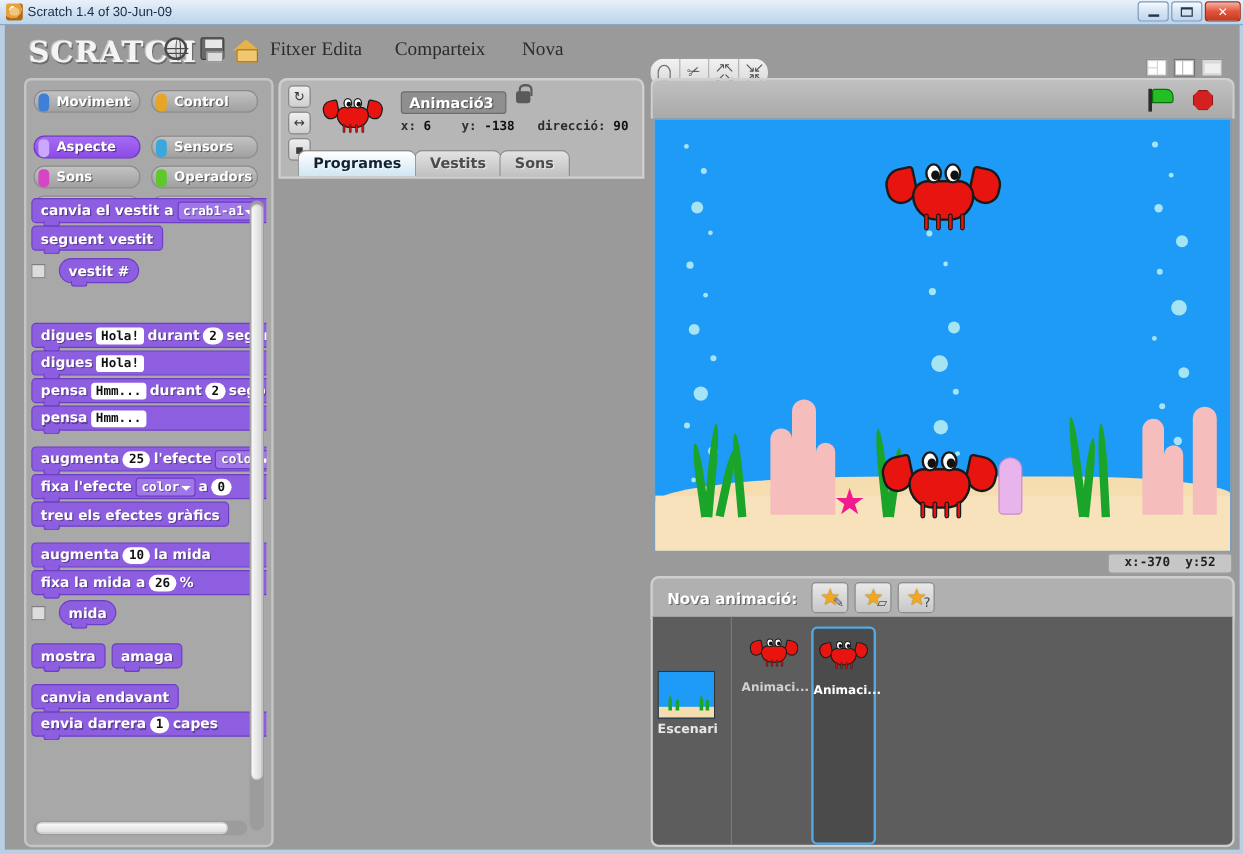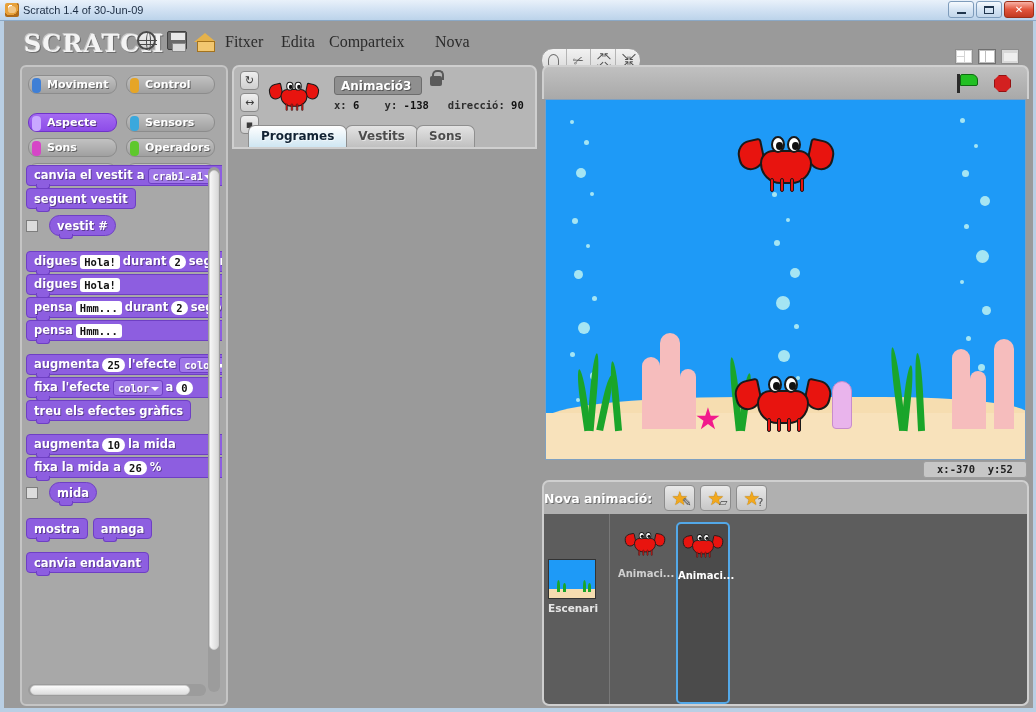--- a/index.html
+++ b/index.html
@@ -59,21 +59,21 @@
           background:linear-gradient(#f1f1f1,#d6d6d6); }
   .globe:before{content:"";position:absolute;left:7px;top:-1px;width:3px;height:19px;border:1px solid #4a4a4a;border-top:0;border-bottom:0;border-radius:50%;}
   .globe:after{content:"";position:absolute;left:-1px;top:7px;width:19px;height:3px;border-top:1px solid #4a4a4a;border-bottom:1px solid #4a4a4a;}
   .save{ left:163px; width:20px;height:19px; background:#6a6a6a; border:1px solid #3f3f3f; border-radius:2px;}
   .save:before{content:"";position:absolute;left:3px;top:1px;width:14px;height:7px;background:#e8e8e8;}
   .save:after{content:"";position:absolute;left:4px;top:11px;width:12px;height:7px;background:#dcdcdc;border:1px solid #888;}
   .house{ left:190px; width:22px;height:20px; }
   .house:before{content:"";position:absolute;left:0;top:2px;width:0;height:0;border-left:11px solid transparent;border-right:11px solid transparent;border-bottom:9px solid #e6b24a;}
   .house:after{content:"";position:absolute;left:3px;top:10px;width:16px;height:9px;background:#f2c770;border:1px solid #a4731d;}
   .menu{ position:absolute; top:12px; font-size:16px; color:#2b2b2b; font-family:"Liberation Serif",serif; }
-  .m1{left:221px;} .m2{left:277px;} .m3{left:325px;} .m4{left:431px;}
+  .m1{left:221px;} .m2{left:264px;} .m3{left:325px;} .m4{left:431px;}
 
   .tb-group{
     position:absolute; left:537px; top:27px; width:100px;height:25px;
     background:linear-gradient(#f2f2f2,#d8d8d8); border:1px solid #9b9b9b; border-radius:12px;
     display:flex; align-items:center;
   }
   .tb-group > div{ width:25px;height:23px; display:flex;align-items:center;justify-content:center;
     border-right:1px solid #b4b4b4; position:relative;}
   .tb-group > div:last-child{border-right:0;}
   .ic-stamp{ width:11px;height:13px;border:1px solid #6f6f6f;border-radius:50% 50% 3px 3px;}
@@ -263,21 +263,21 @@
     background:#c6c6c6; border:1px solid #9d9d9d; border-radius:3px;
     font-size:10.5px; font-weight:bold; color:#222; line-height:15px; text-align:center;
     font-family:"DejaVu Sans Mono",monospace;
   }
 
   
   .corral{ position:absolute; left:538px; top:459px; width:487px; height:226px; }
   .new-bar{
     position:absolute; left:0; top:0; width:487px; height:36px;
     background:#b0b0b0; border:2px solid #cfcfcf; border-radius:7px 7px 0 0;
-    display:flex; align-items:center; 
+    display:flex; align-items:center; padding-left:12px;
   }
   .new-lbl{ font-size:12.5px; font-weight:bold; color:#fff; text-shadow:1px 1px 0 rgba(0,0,0,.4);
     font-family:"DejaVu Sans",sans-serif; margin-right:12px;}
   .sbtn{ width:31px;height:26px; background:linear-gradient(#e9e9e9,#c7c7c7); border:1px solid #8c8c8c;
     border-radius:4px; margin-right:5px; position:relative; display:flex;align-items:center;justify-content:center;}
   .sbtn .st{ color:#f2a81d; font-size:19px; line-height:19px; text-shadow:0 0 1px #8a5c00;}
   .sbtn .mk{ position:absolute; font-size:11px; color:#4a4a4a; right:3px; bottom:1px;}
   .corral-body{
     position:absolute; left:0; top:34px; width:487px; height:192px;
     background:#5d5d5d; border:2px solid #cfcfcf; border-top:0; border-radius:0 0 7px 7px;
@@ -370,21 +370,21 @@
         <div class="cat"><i style="background:#f07d21"></i><span>Variables</span></div>
       </div>
 
       <div class="blocks-clip">
         <div class="blocks">
           <div class="blk row">
             <span>canvia el vestit a</span>
             <span class="drop">crab1-a1</span>
           </div>
           <div class="blk">seguent vestit</div>
-          <div style="margin:4px 0 2px 0">
+          <div style="margin:4px 0 20px 0">
             <span class="chk"></span>
             <span class="blk" style="border-radius:11px">vestit #</span>
           </div>
           <div class="spacer"></div>
           <div class="blk row">
             <span>digues</span>
             <span class="fld">Hola!</span>
             <span>durant</span>
             <span class="fld round">2</span>
             <span>segons</span>
@@ -431,20 +431,25 @@
           </div>
           <div style="margin:4px 0 2px 0">
             <span class="chk"></span>
             <span class="blk" style="border-radius:11px">mida</span>
           </div>
           <div class="spacer"></div>
           <div class="blk">mostra</div>
           <div class="blk">amaga</div>
           <div class="spacer"></div>
           <div class="blk">canvia endavant</div>
+          <div class="blk row">
+            <span>envia darrera</span>
+            <span class="fld round">1</span>
+            <span>capes</span>
+          </div>
         </div>
       </div>
 
       <div class="vscroll">
           <div class="vthumb"></div>
         </div>
       <div class="hscroll">
           <div class="hthumb"></div>
         </div>
     </div>

